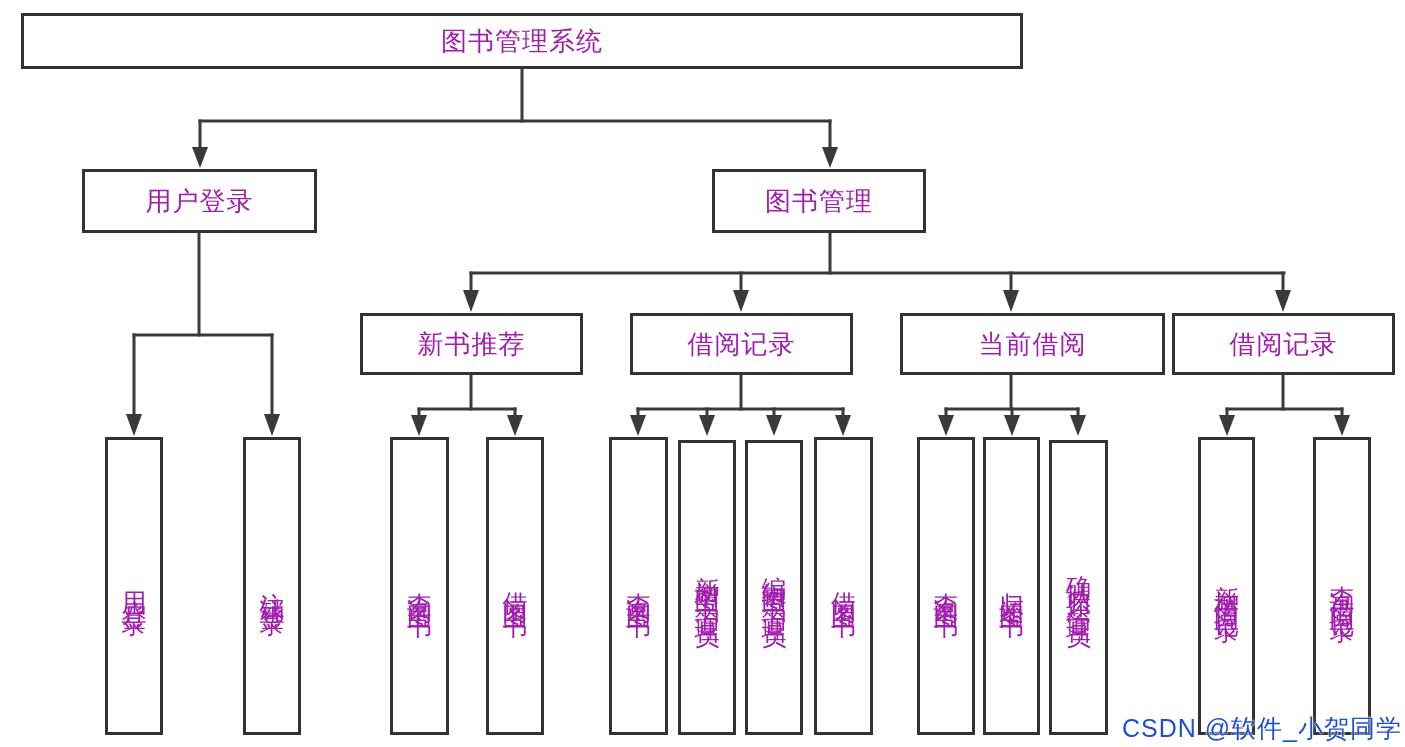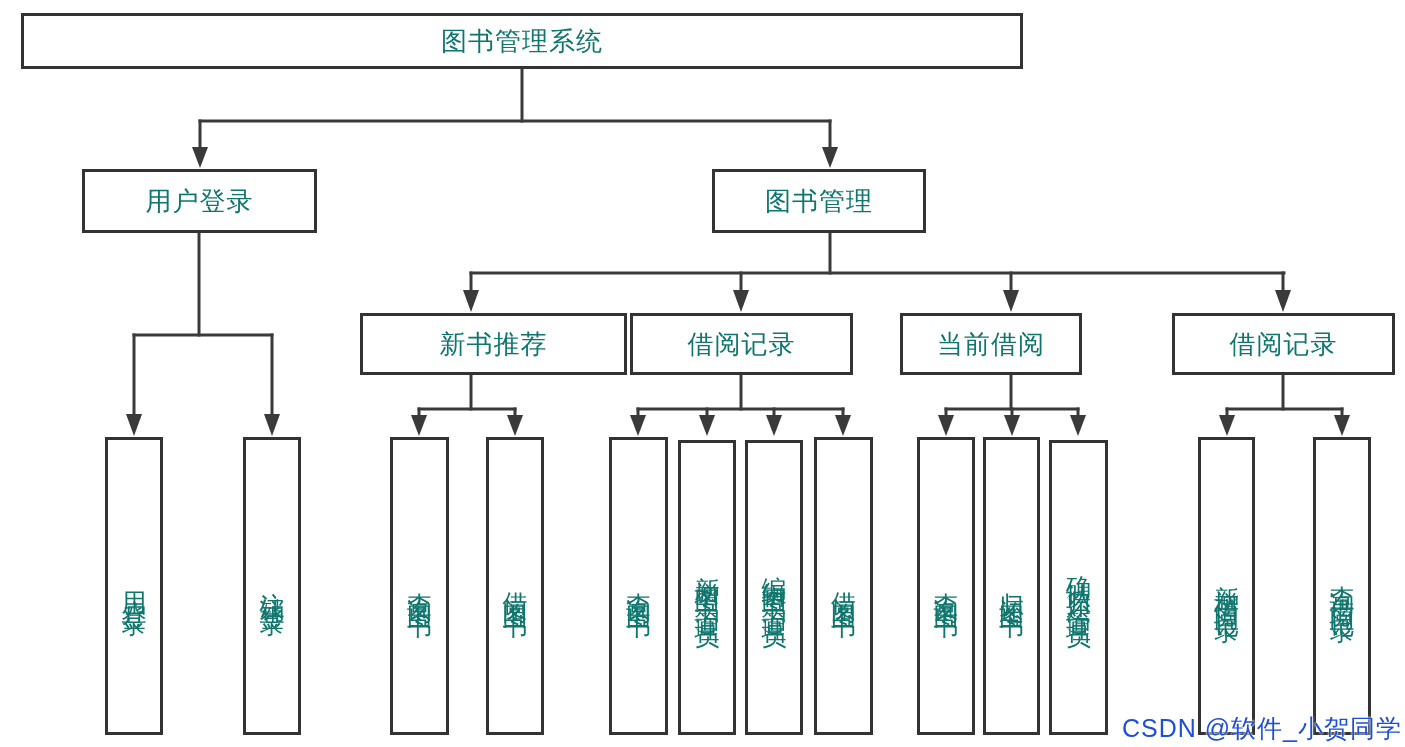--- a/index.html
+++ b/index.html
@@ -22,21 +22,21 @@
     height: 747px;
   }
   .node {
     position: absolute;
     box-sizing: border-box;
     border: 3px solid #333333;
     background: #ffffff;
     display: flex;
     align-items: center;
     justify-content: center;
-    color: #0f766e;
+    color: #a21caf;
   }
   .hlabel {
     font-size: 26px;
     letter-spacing: 1px;
     white-space: nowrap;
   }
   .vnode .vtext {
     writing-mode: vertical-rl;
     text-orientation: mixed;
     font-size: 25px;
@@ -131,27 +131,27 @@
     <span class="hlabel">图书管理系统</span>
   </div>
 
   <div class="node" style="left:82px; top:169px; width:235px; height:64px;">
     <span class="hlabel">用户登录</span>
   </div>
   <div class="node" style="left:712px; top:169px; width:214px; height:64px;">
     <span class="hlabel">图书管理</span>
   </div>
 
-  <div class="node" style="left:360px; top:313px; width:267px; height:62px;">
+  <div class="node" style="left:360px; top:313px; width:223px; height:62px;">
     <span class="hlabel">新书推荐</span>
   </div>
   <div class="node" style="left:630px; top:313px; width:223px; height:62px;">
     <span class="hlabel">借阅记录</span>
   </div>
-  <div class="node" style="left:900px; top:313px; width:182px; height:62px;">
+  <div class="node" style="left:900px; top:313px; width:265px; height:62px;">
     <span class="hlabel">当前借阅</span>
   </div>
   <div class="node" style="left:1172px; top:313px; width:223px; height:62px;">
     <span class="hlabel">借阅记录</span>
   </div>
 
   <div class="node vnode" style="left:105px; top:437px; width:58px; height:298px;">
     <span class="vtext">用户登录</span>
   </div>
   <div class="node vnode" style="left:243px; top:437px; width:58px; height:298px;">

